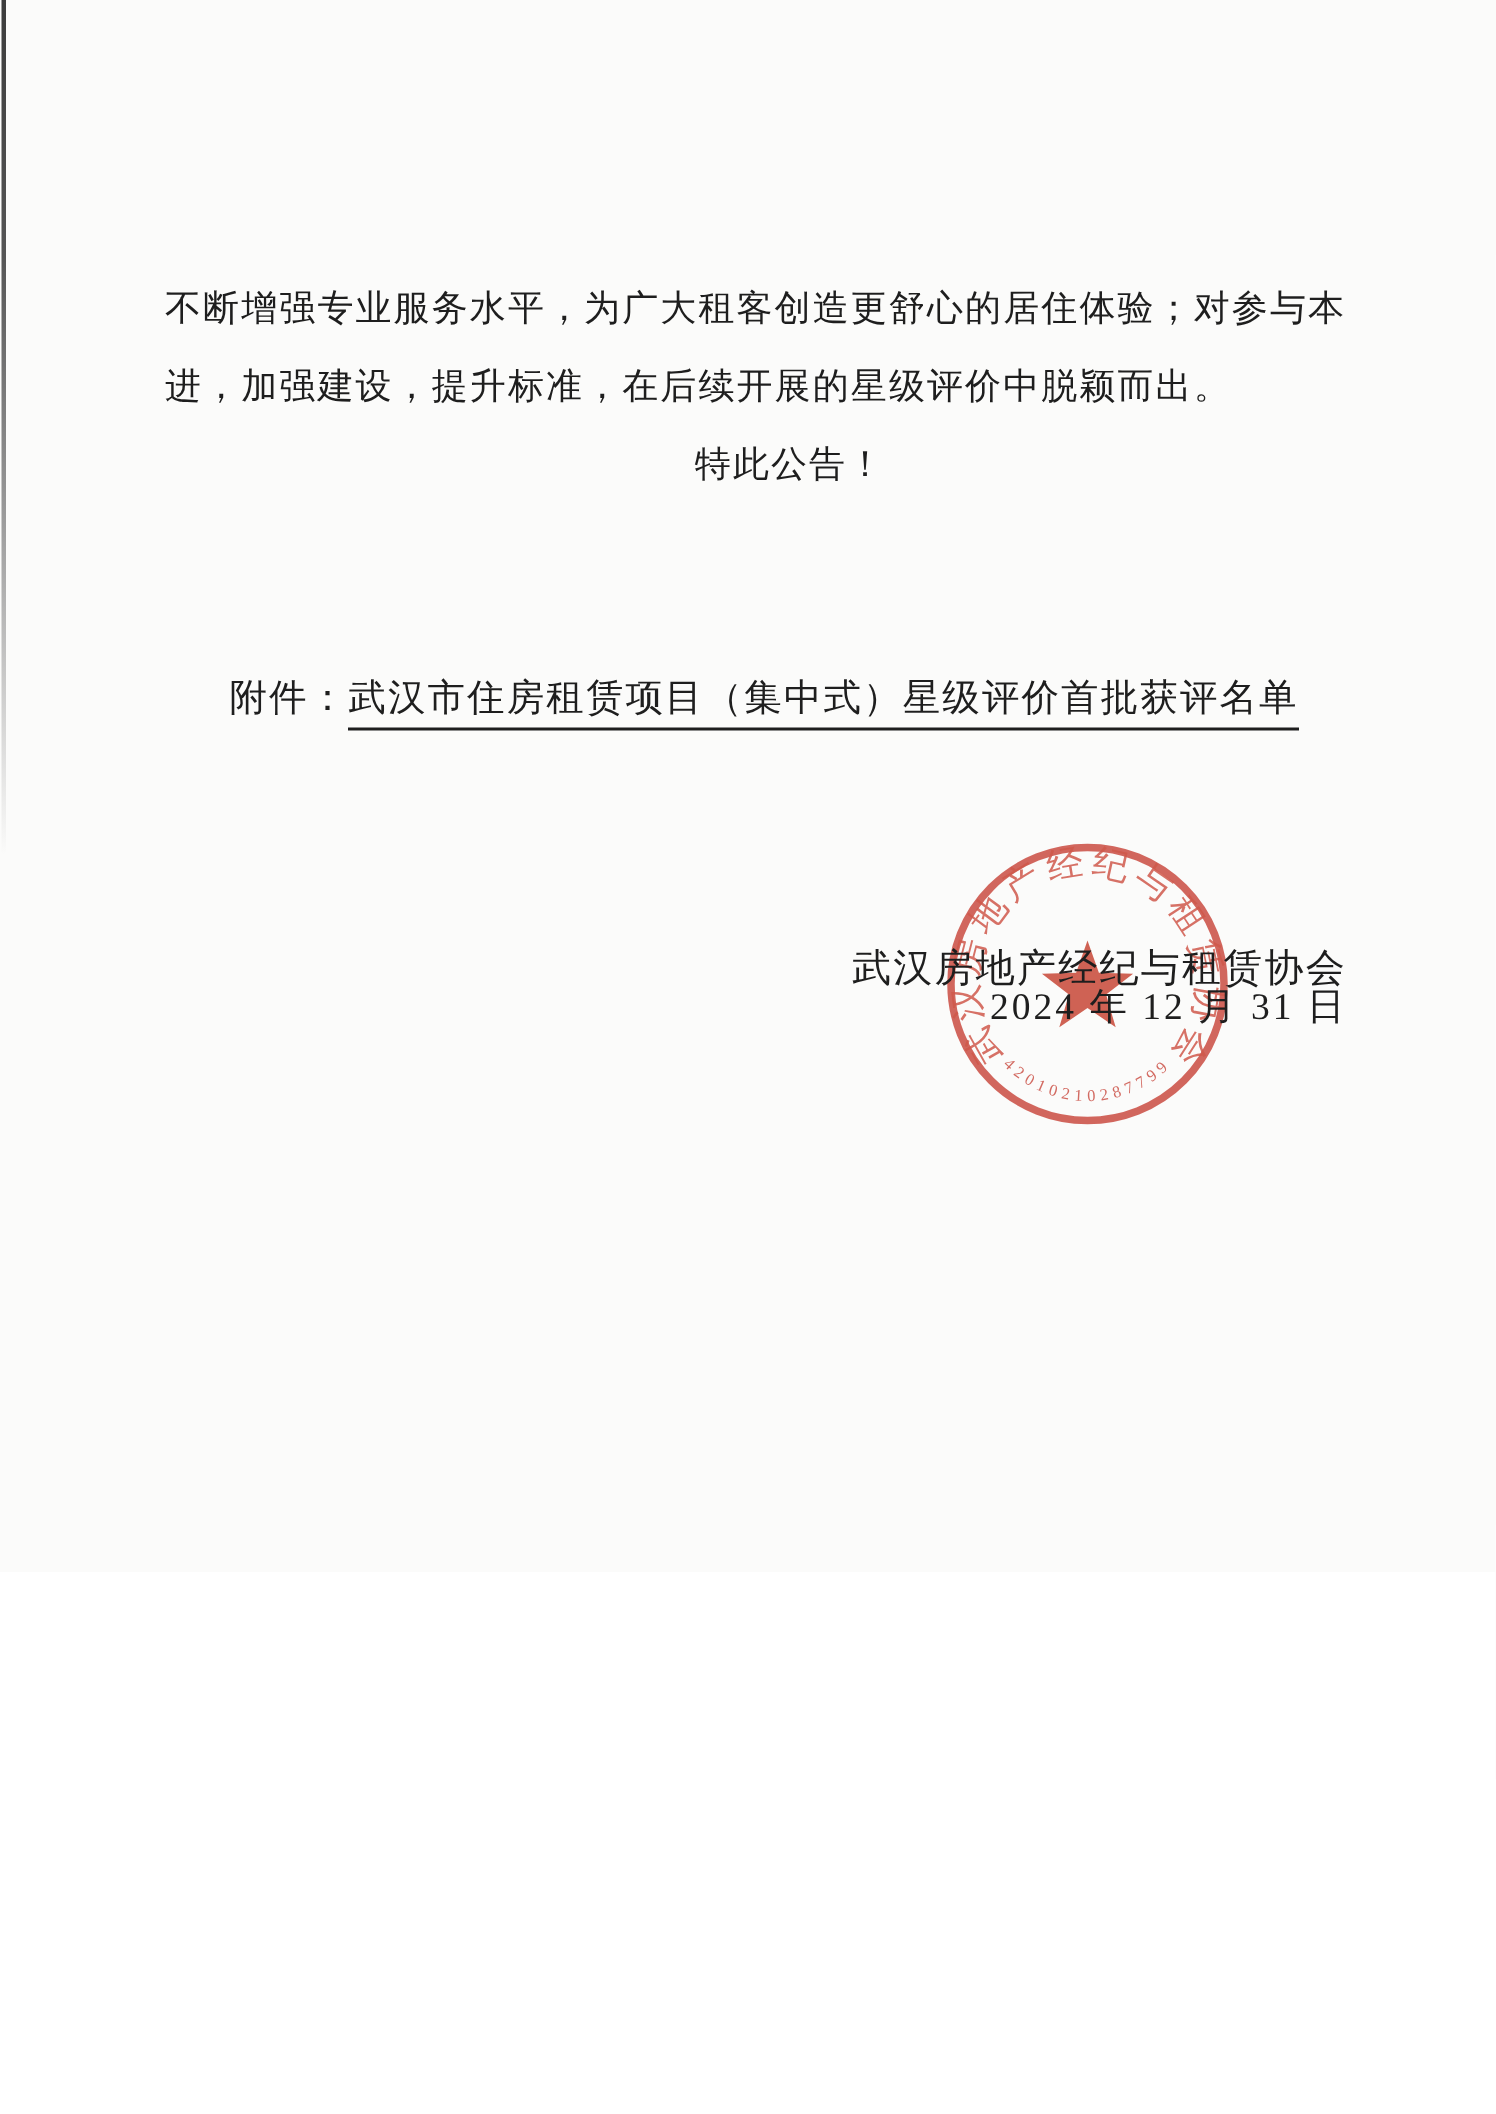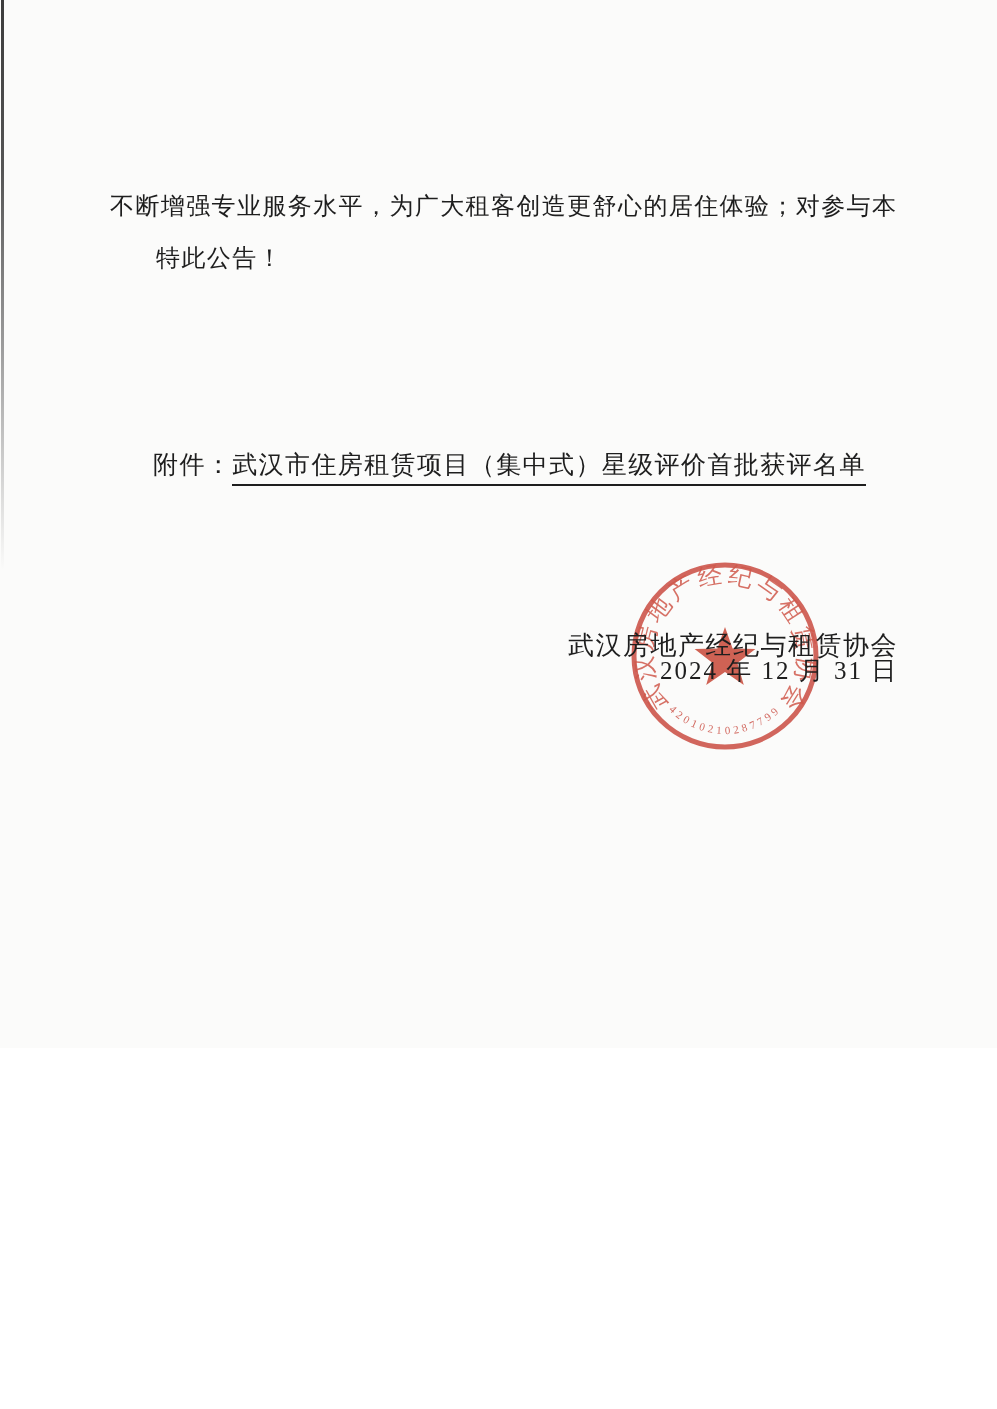--- a/index.html
+++ b/index.html
@@ -14,21 +14,21 @@
   
   .scan-edge{
     position:absolute;left:1px;top:0;width:3px;height:570px;
     background:linear-gradient(to bottom,#3c3c3c 0%,#555 30%,#9a9a9a 60%,rgba(160,160,160,0) 100%);
   }
   .body-text{
     position:absolute;left:110px;top:180px;
     font-size:24px;letter-spacing:1.4px;line-height:52px;
     white-space:nowrap;
   }
-  .closing{margin-left:46px;}
+  .closing{margin-left:46px;text-align:center;}
   .attachment{
     position:absolute;left:153px;top:448px;
     font-size:25px;letter-spacing:1.4px;white-space:nowrap;
   }
   .attachment .u{
     border-bottom:2px solid #1e1e1e;
     padding-bottom:6px;
   }
   .sig-org{
     position:absolute;left:568px;top:628px;
@@ -51,20 +51,21 @@
 </style>
 </head>
 <body>
 
 <div class="page">
 
   <div class="scan-edge"></div>
 
   <div class="body-text">
     <div>不断增强专业服务水平，为广大租客创造更舒心的居住体验；对参与本</div>
+    <div>进，加强建设，提升标准，在后续开展的星级评价中脱颖而出。</div>
     <div class="closing">特此公告！</div>
   </div>
 
   <div class="attachment"><span>附件：</span><span class="u">武汉市住房租赁项目（集中式）星级评价首批获评名单</span></div>
 
   <svg class="seal" viewBox="0 0 202 202">
     <defs>
       <path id="ringTextPath" d="M 101,174 A 73,73 0 0,1 101,28 A 73,73 0 0,1 101,174" fill="none"></path>
       <path id="serialPath" d="M 30.3,134 A 78,78 0 0,0 171.7,134" fill="none"></path>
     </defs>

